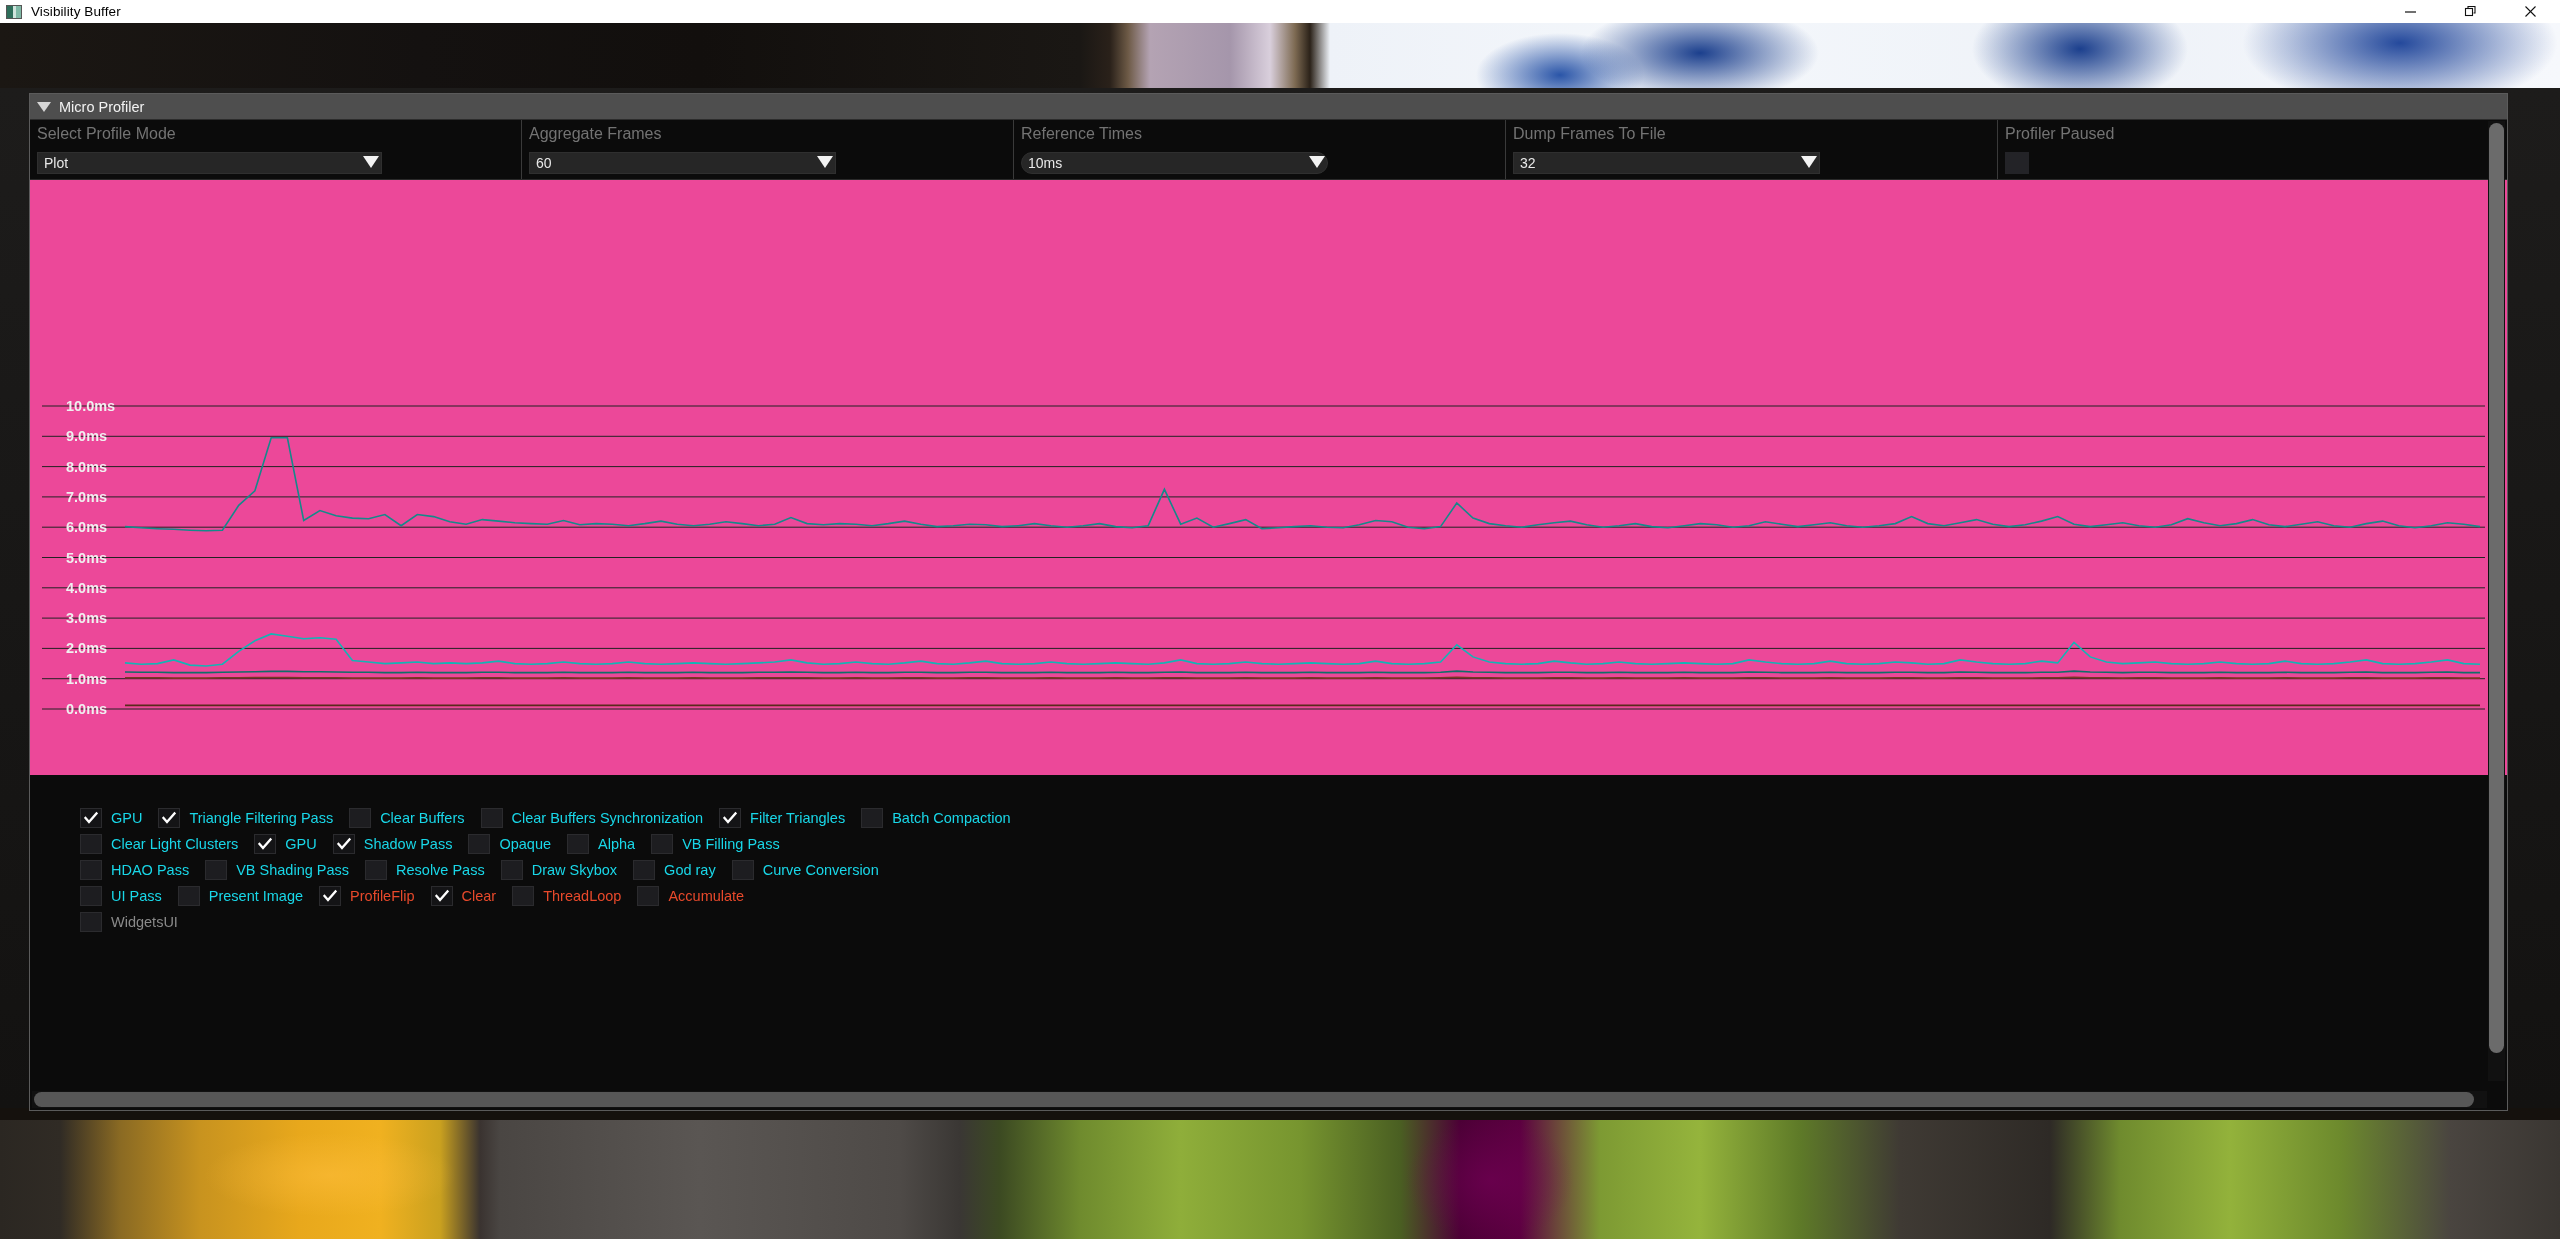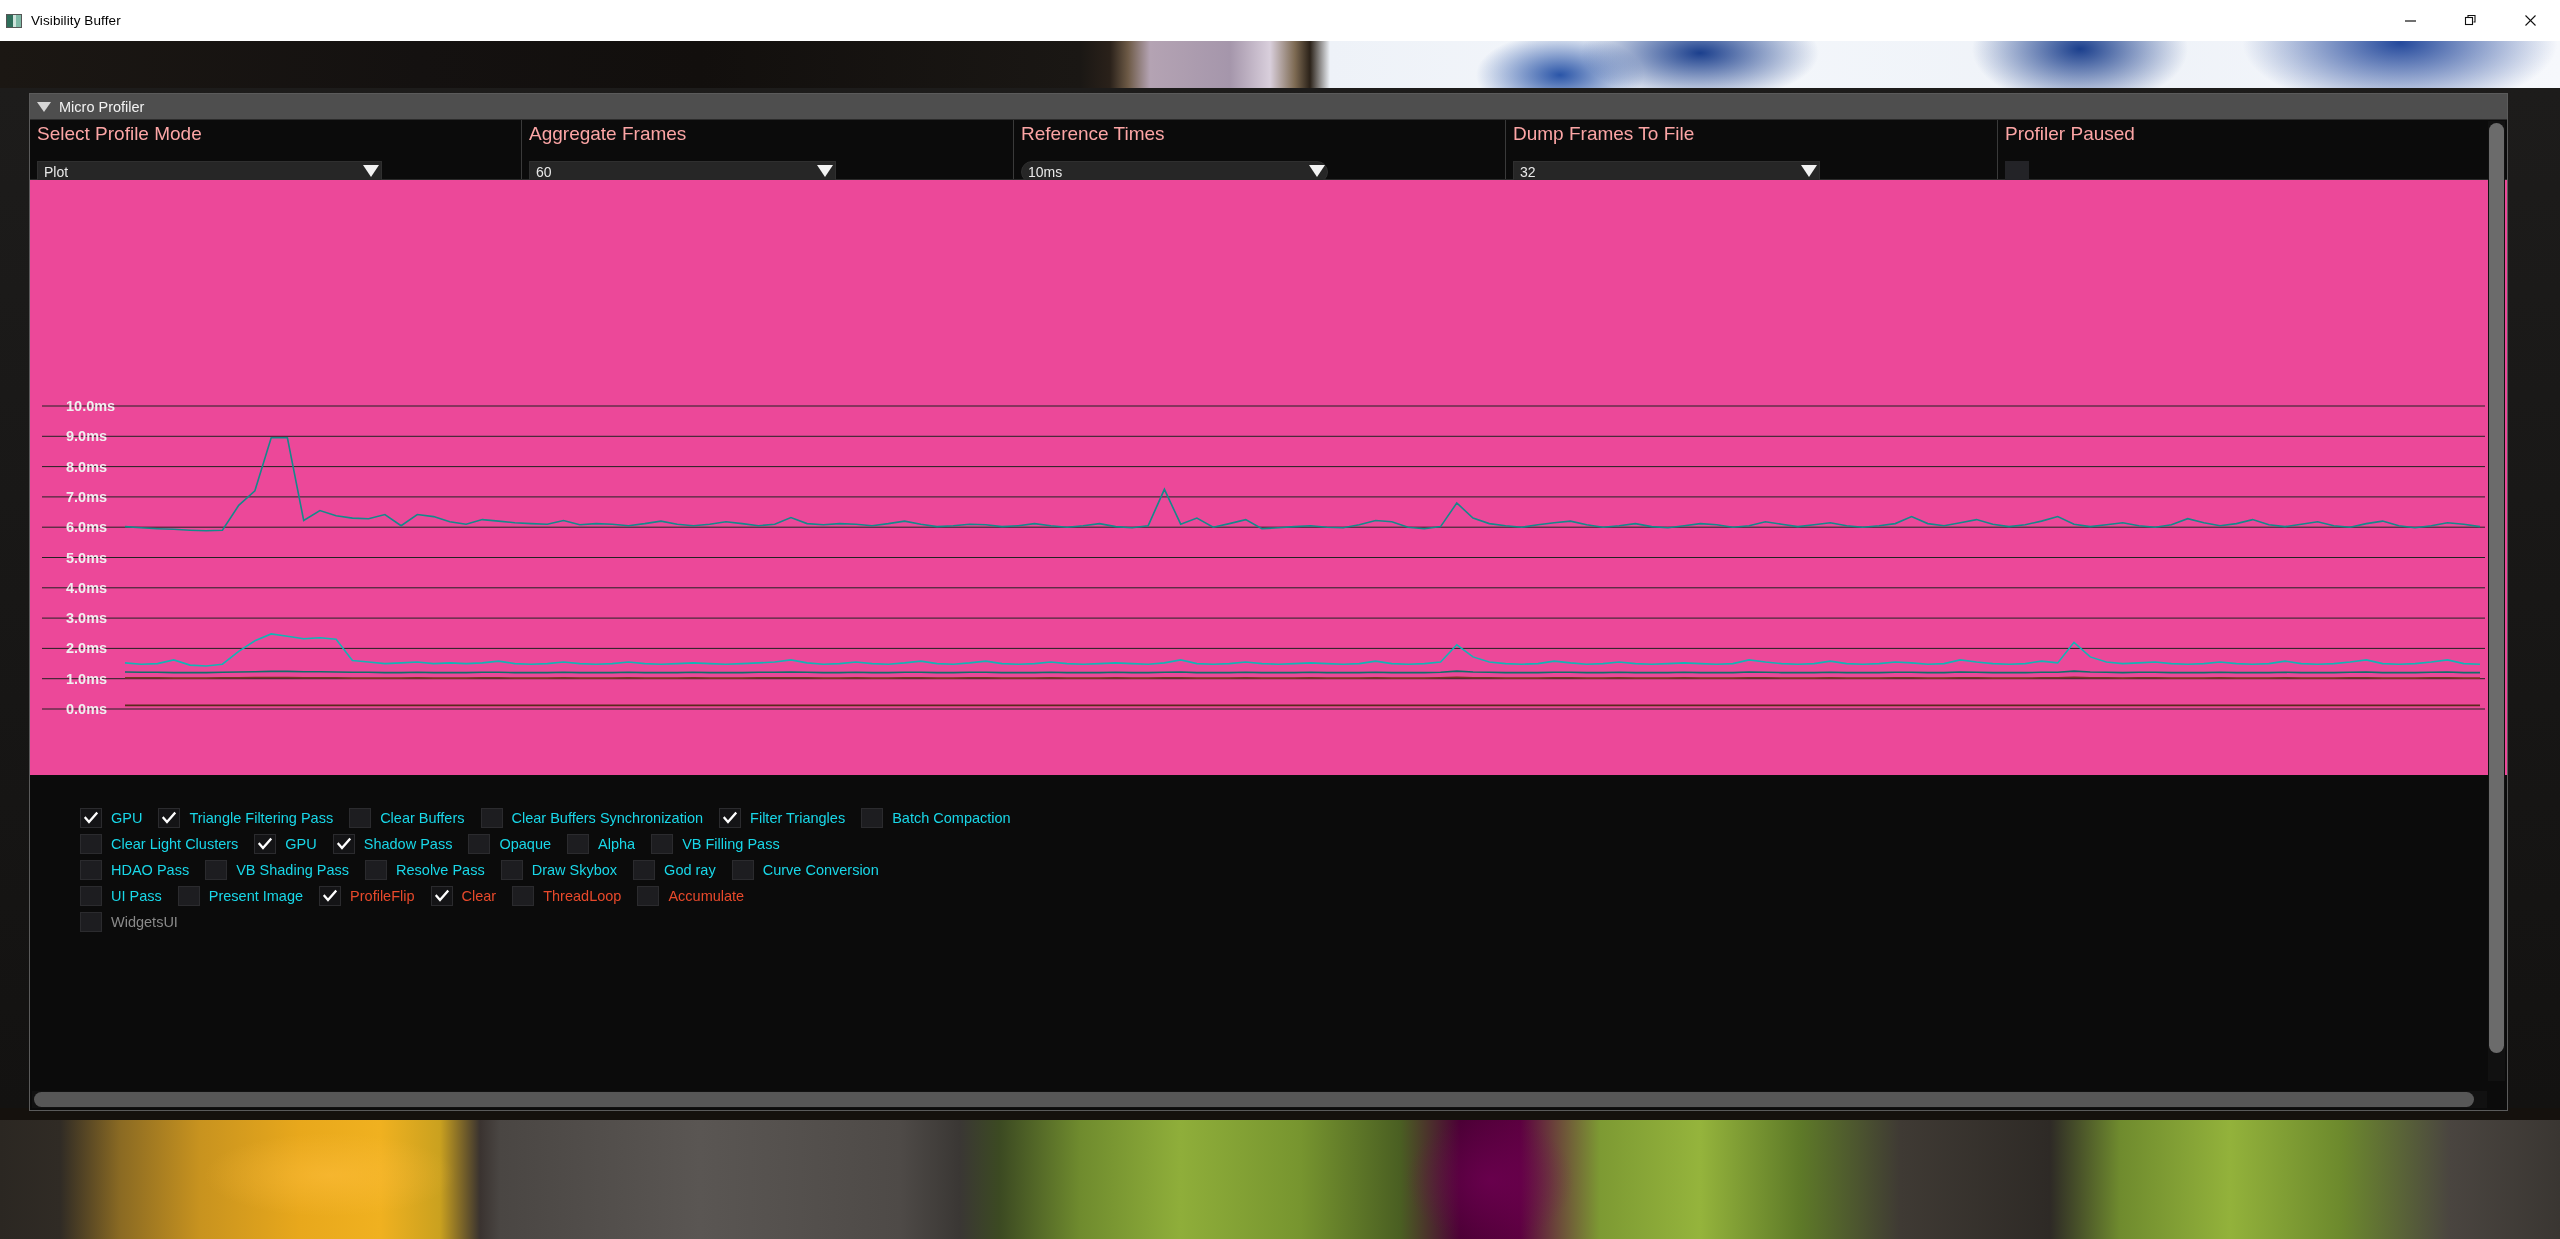--- a/index.html
+++ b/index.html
@@ -6,21 +6,21 @@
   html, body {
     width: 2560px; height: 1239px;
     overflow: hidden;
     font-family: "Liberation Sans", sans-serif;
     background: #000;
   }
 
   
   #titlebar {
     position: absolute; left: 0; top: 0;
-    width: 2560px; height: 41px;
+    width: 2560px; height: 23px;
     background: #ffffff;
     display: flex; align-items: center;
     z-index: 40;
   }
   #app-icon {
     width: 16px; height: 14px; margin-left: 6px;
     background: linear-gradient(90deg,#2e6e5a 0 40%, #cfe4dc 40% 62%, #7fb9a6 62% 100%);
     border: 1px solid #555;
     flex: none;
   }
@@ -120,22 +120,22 @@
     background: #0b0b0b;
     border-bottom: 1px solid #2a2a2a;
   }
   .ctrl {
     position: relative;
     padding: 6px 0 0 7px;
     border-right: 1px solid #3a3a3a;
   }
   .ctrl:last-child { border-right: none; }
   .ctrl-label {
-    color: #fca5a5; font-size: 19px; line-height: 16px;
-    margin-bottom: 19px; white-space: nowrap;
+    color: #737373; font-size: 16px; line-height: 16px;
+    margin-bottom: 10px; white-space: nowrap;
   }
   .combo {
     height: 22px; background: #262626;
     display: flex; align-items: center;
     border: 1px solid #2f2f2f;
     position: relative;
   }
   .combo-value {
     color: #e9e9e9; font-size: 14px; padding-left: 6px;
     white-space: nowrap; overflow: hidden;

